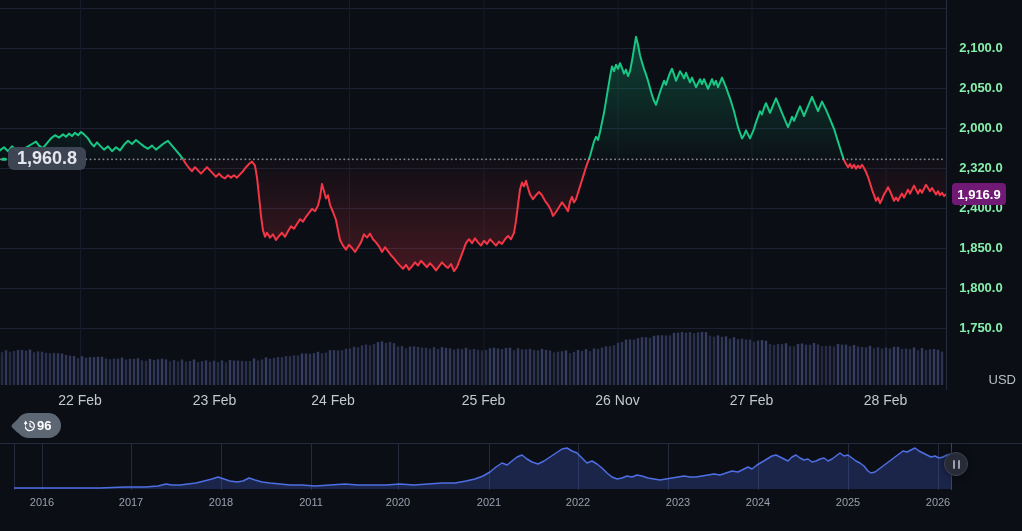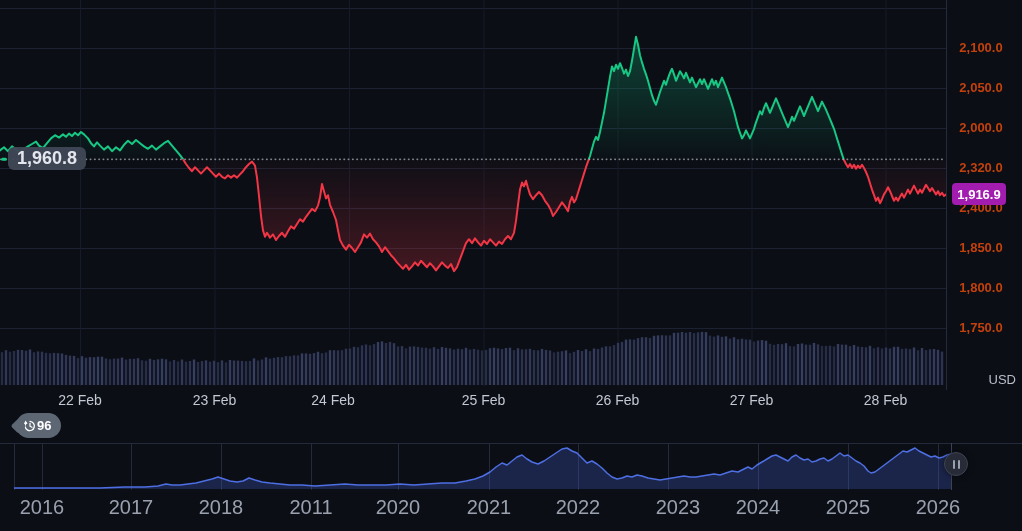--- a/index.html
+++ b/index.html
@@ -1,26 +1,26 @@
 <!DOCTYPE html>
 <html><head>
 <meta charset="utf-8">
 <style>
   html,body{margin:0;padding:0;background:#0b0e15;}
   .stage{position:relative;width:1022px;height:531px;background:#0b0e15;overflow:hidden;
          font-family:"Liberation Sans",sans-serif;-webkit-font-smoothing:antialiased;}
   svg{position:absolute;left:0;top:0;display:block;}
-  .lbl{position:absolute;color:#c2410c;font-size:13px;font-weight:600;white-space:nowrap;}
+  .lbl{position:absolute;color:#86efac;font-size:13px;font-weight:600;white-space:nowrap;}
   .price-tick{width:70px;left:946px;text-align:center;}
   .date-tick{transform:translateX(-50%);top:392px;color:#c3c8d2;font-size:14px;font-weight:400;}
-  .year-tick{transform:translateX(-50%);top:496px;color:#99a0ae;font-size:20px;font-weight:400;text-align:center;}
+  .year-tick{transform:translateX(-50%);top:496px;color:#99a0ae;font-size:11px;font-weight:400;text-align:center;}
   .usd{left:946px;top:372px;width:70px;text-align:right;color:#b9bec8;font-weight:400;font-size:13px;}
   .baseline-pill{position:absolute;left:8px;top:147px;background:rgba(64,71,85,.96);color:#e4e7ed;
     font-size:18px;font-weight:600;padding:3px 9px 4px;border-radius:6px;line-height:16px;}
-  .last-pill{position:absolute;left:952px;top:183px;width:54px;height:22px;background:#a21caf;color:#fff;
+  .last-pill{position:absolute;left:952px;top:183px;width:54px;height:22px;background:#701a75;color:#fff;
     font-size:13px;font-weight:700;border-radius:4px;display:flex;align-items:center;justify-content:center;}
   .badge{position:absolute;left:16px;top:413px;height:25px;background:#5d6673;border-radius:13px;
     display:flex;align-items:center;padding:0 10px 0 7px;color:#fff;font-size:13px;font-weight:700;}
   .badge::before{content:'';position:absolute;left:-3px;top:50%;width:11px;height:11px;background:#5d6673;
     transform:translateY(-50%) rotate(45deg);border-radius:2px;}
   .badge svg{position:static;}
   .nav-handle{position:absolute;left:944px;top:452px;width:24px;height:24px;border-radius:50%;
     background:#262b37;border:1px solid #3d4352;box-sizing:border-box;display:flex;align-items:center;
     justify-content:center;gap:3px;box-shadow:0 0 6px rgba(0,0,0,.5);}
   .nav-handle i{width:2px;height:9px;background:#9aa1ad;border-radius:1px;}
@@ -333,21 +333,21 @@
       <div class="lbl price-tick" style="top: 200px;">2,400.0</div>
       <div class="lbl price-tick" style="top: 240px;">1,850.0</div>
       <div class="lbl price-tick" style="top: 280px;">1,800.0</div>
       <div class="lbl price-tick" style="top: 320px;">1,750.0</div>
     </div>
   <div id="dateTicks">
       <div class="lbl date-tick" style="left: 80px;">22 Feb</div>
       <div class="lbl date-tick" style="left: 214.5px;">23 Feb</div>
       <div class="lbl date-tick" style="left: 333px; text-align: right;">24 Feb</div>
       <div class="lbl date-tick" style="left: 483.5px;">25 Feb</div>
-      <div class="lbl date-tick" style="left: 617.5px;">26 Feb</div>
+      <div class="lbl date-tick" style="left: 617.5px;">26 Nov</div>
       <div class="lbl date-tick" style="left: 751.5px;">27 Feb</div>
       <div class="lbl date-tick" style="left: 885.5px;">28 Feb</div>
     </div>
   <div id="yearTicks">
       <div class="lbl year-tick" style="left: 42px;">2016</div>
       <div class="lbl year-tick" style="left: 131px;">2017</div>
       <div class="lbl year-tick" style="left: 221px;">2018</div>
       <div class="lbl year-tick" style="left: 311px;">2011</div>
       <div class="lbl year-tick" style="left: 398px;">2020</div>
       <div class="lbl year-tick" style="left: 489px;">2021</div>

